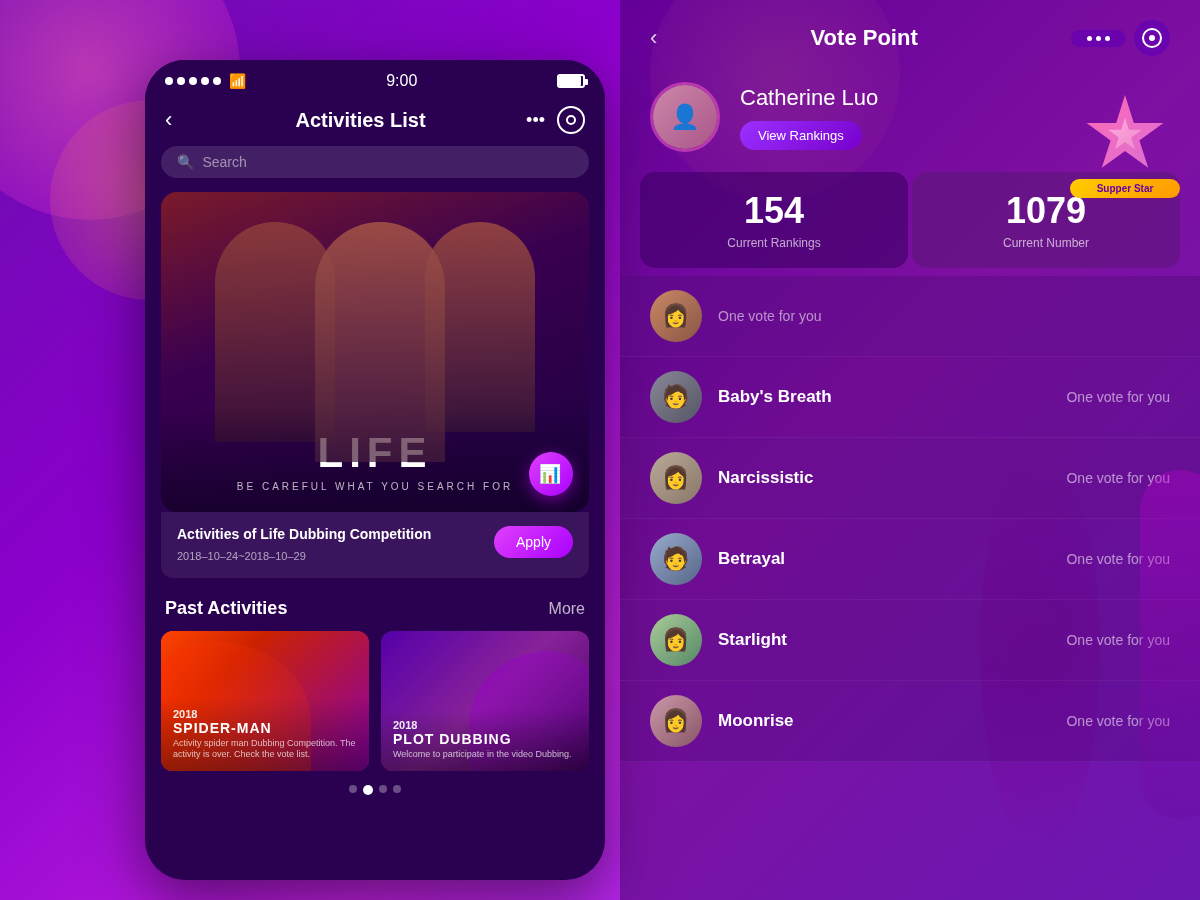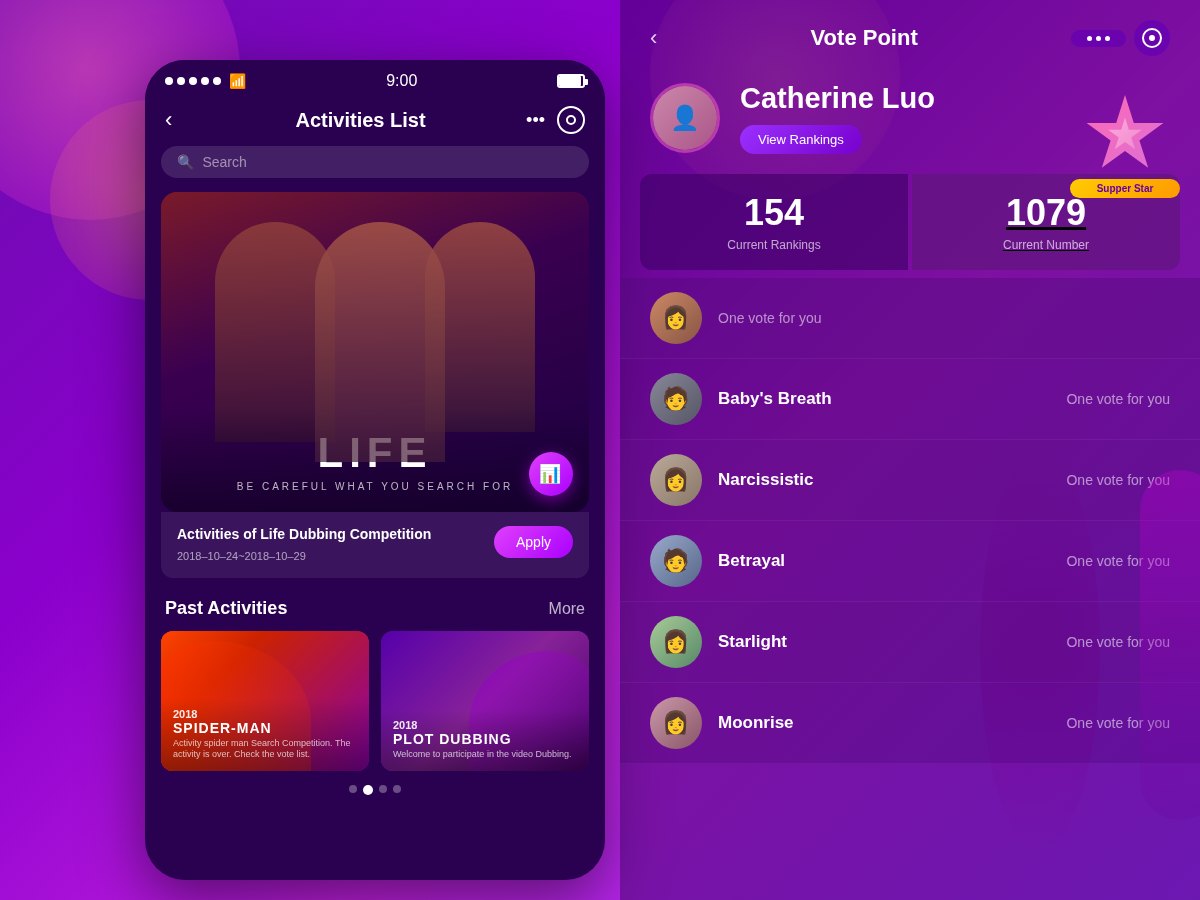--- a/index.html
+++ b/index.html
@@ -293,21 +293,21 @@
       overflow: hidden;
       border: 3px solid rgba(255,100,200,0.5);
     }
     .avatar-placeholder {
       width: 100%; height: 100%;
       background: linear-gradient(135deg, #cc88aa, #aa5588);
       display: flex; align-items: center; justify-content: center;
       color: white; font-size: 24px;
     }
     .profile-info { flex: 1; }
-    .profile-name { color: white; font-size: 29px; font-weight: 700; margin-bottom: 10px; }
+    .profile-name { color: white; font-size: 22px; font-weight: 400; margin-bottom: 10px; }
     .view-rankings-btn {
       background: linear-gradient(135deg, #9b30ff, #7700cc);
       color: white;
       border: none;
       border-radius: 20px;
       padding: 7px 18px;
       font-size: 13px;
       cursor: pointer;
     }
 
@@ -352,24 +352,24 @@
       margin: 0 20px 8px;
       gap: 4px;
       border-radius: 12px;
       overflow: hidden;
     }
     .stat-box {
       flex: 1;
       background: rgba(60, 0, 100, 0.6);
       padding: 18px 20px;
       text-align: center;
+      border-radius: 15px;
     }
     .stat-box.highlighted {
       background: rgba(100, 20, 130, 0.8);
-      text-decoration: underline;
     }
     .stat-number { color: white; font-size: 36px; font-weight: 800; }
     .stat-label { color: rgba(255,255,255,0.65); font-size: 12px; margin-top: 4px; }
 
     
     .voter-list {
       padding: 0 0;
     }
     .voter-item {
       display: flex;
@@ -500,21 +500,21 @@
   </div>
 
   <div class="past-grid">
     <div class="past-card past-card-1">
       <div class="spiderman-bg">
         <div style="position:absolute;bottom:0;left:-10px;width:160px;height:130px;background:linear-gradient(45deg,rgba(255,50,0,0.8),transparent);border-radius:50% 80% 0 0;"></div>
       </div>
       <div class="past-card-content">
         <div class="past-year">2018</div>
         <div class="past-name">SPIDER-MAN</div>
-        <div class="past-desc">Activity spider man Search Competition. The activity is over. Check the vote list.</div>
+        <div class="past-desc">Activity spider man Dubbing Competition. The activity is over. Check the vote list.</div>
       </div>
     </div>
     <div class="past-card past-card-2">
       <div class="despicable-bg">
         <div style="position:absolute;bottom:0;right:-10px;width:130px;height:120px;background:linear-gradient(135deg,rgba(150,0,200,0.6),transparent);border-radius:80% 50% 0 0;"></div>
       </div>
       <div class="past-card-content">
         <div class="past-year">2018</div>
         <div class="past-name">PLOT DUBBING</div>
         <div class="past-desc">Welcome to participate in the video Dubbing.</div>

